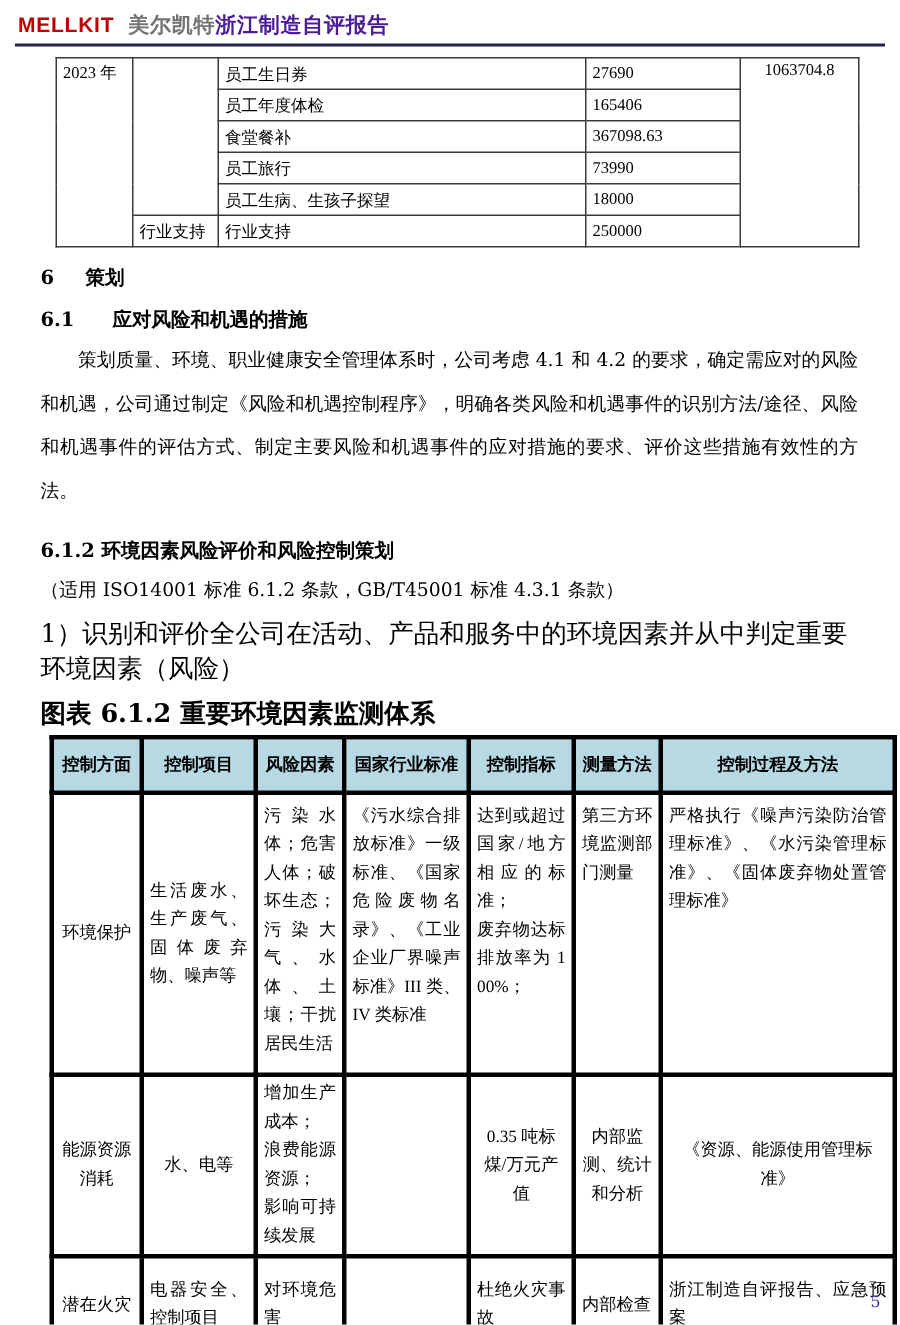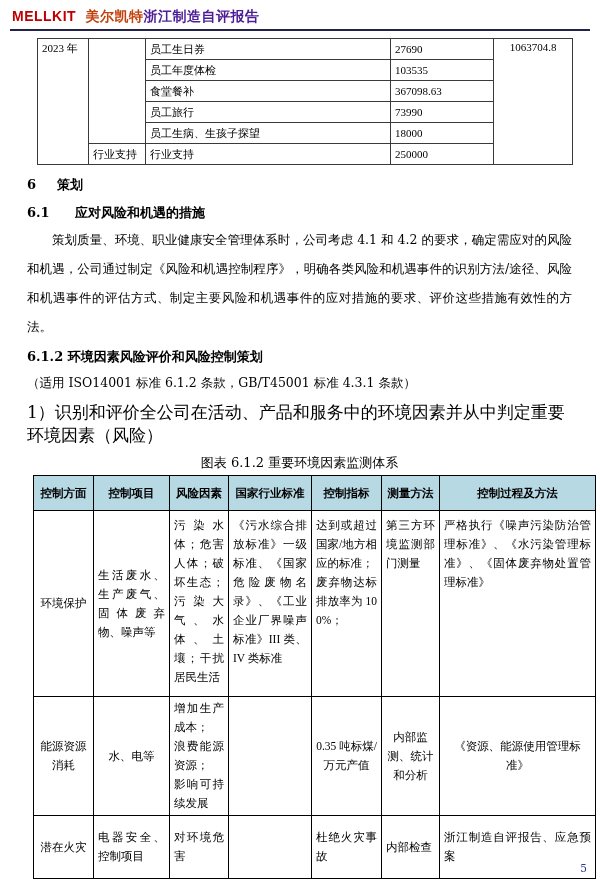--- a/index.html
+++ b/index.html
@@ -16,21 +16,21 @@
   .doc-header {
     margin: 0 10px;
     padding: 8px 0 3px 2px;
     border-bottom: 2px solid #23234a;
     font-size: 14px;
     font-weight: bold;
     letter-spacing: 0.5px;
     white-space: nowrap;
   }
   .brand { color: #c00000; font-family: "Liberation Sans", "DejaVu Sans", sans-serif; margin-right: 4px; }
-  .company { color: #c2410c; }
+  .company { color: #737373; }
   .report-title { color: #4c1d95; }
 
   
   table { border-collapse: collapse; font-family: Liberation Serif, serif; }
   .benefits {
     margin: 7px 0 0 37px;
     width: 535px;
     font-size: 11px;
     table-layout: fixed;
   }
@@ -54,39 +54,38 @@
   .sec-num-1 { display: inline-block; width: 30px; }
   .sec-num-2 { display: inline-block; width: 48px; }
   .clause { font-size: 12.5px; margin-top: 10px; }
   .para {
     font-size: 12.5px;
     line-height: 29px;
     text-align: justify;
     text-indent: 2em;
     margin-top: 3px;
   }
-  .bold-clause { font-weight: bold; font-size: 13px; margin-top: 7px; }
+  .bold-clause { font-weight: bold; font-size: 13px; margin-top: 17px; }
   .note-line { font-size: 12.5px; margin-top: 9px; }
   .list-line { font-size: 17px; margin-top: 9px; }
   .tbl-caption {
-    font-weight: normal;
-    font-size: 13px;
-    text-align: center;
+    font-weight: bold;
+    font-size: 17px;
     margin-top: 7px;
   }
 
   
   .monitor {
     margin: 3px 0 0 33px;
     width: 562px;
     font-size: 11.5px;
     table-layout: fixed;
   }
   .monitor th, .monitor td {
-    border: 1px solid #000000;
+    border: 3px solid #000000;
     padding: 2px 4px;
     line-height: 19px;
     word-break: break-all;
     overflow: hidden;
   }
   .monitor thead th {
     background: #b7d9e4;
     font-weight: bold;
     text-align: center;
     height: 30px;
@@ -130,21 +129,21 @@
     <tbody>
       <tr>
         <td rowspan="6" class="v-top">2023 年</td>
         <td rowspan="5"></td>
         <td>员工生日券</td>
         <td>27690</td>
         <td rowspan="6" class="v-top total-cell">1063704.8</td>
       </tr>
       <tr>
         <td>员工年度体检</td>
-        <td>103535</td>
+        <td>165406</td>
       </tr>
       <tr>
         <td>食堂餐补</td>
         <td>367098.63</td>
       </tr>
       <tr>
         <td>员工旅行</td>
         <td>73990</td>
       </tr>
       <tr>

